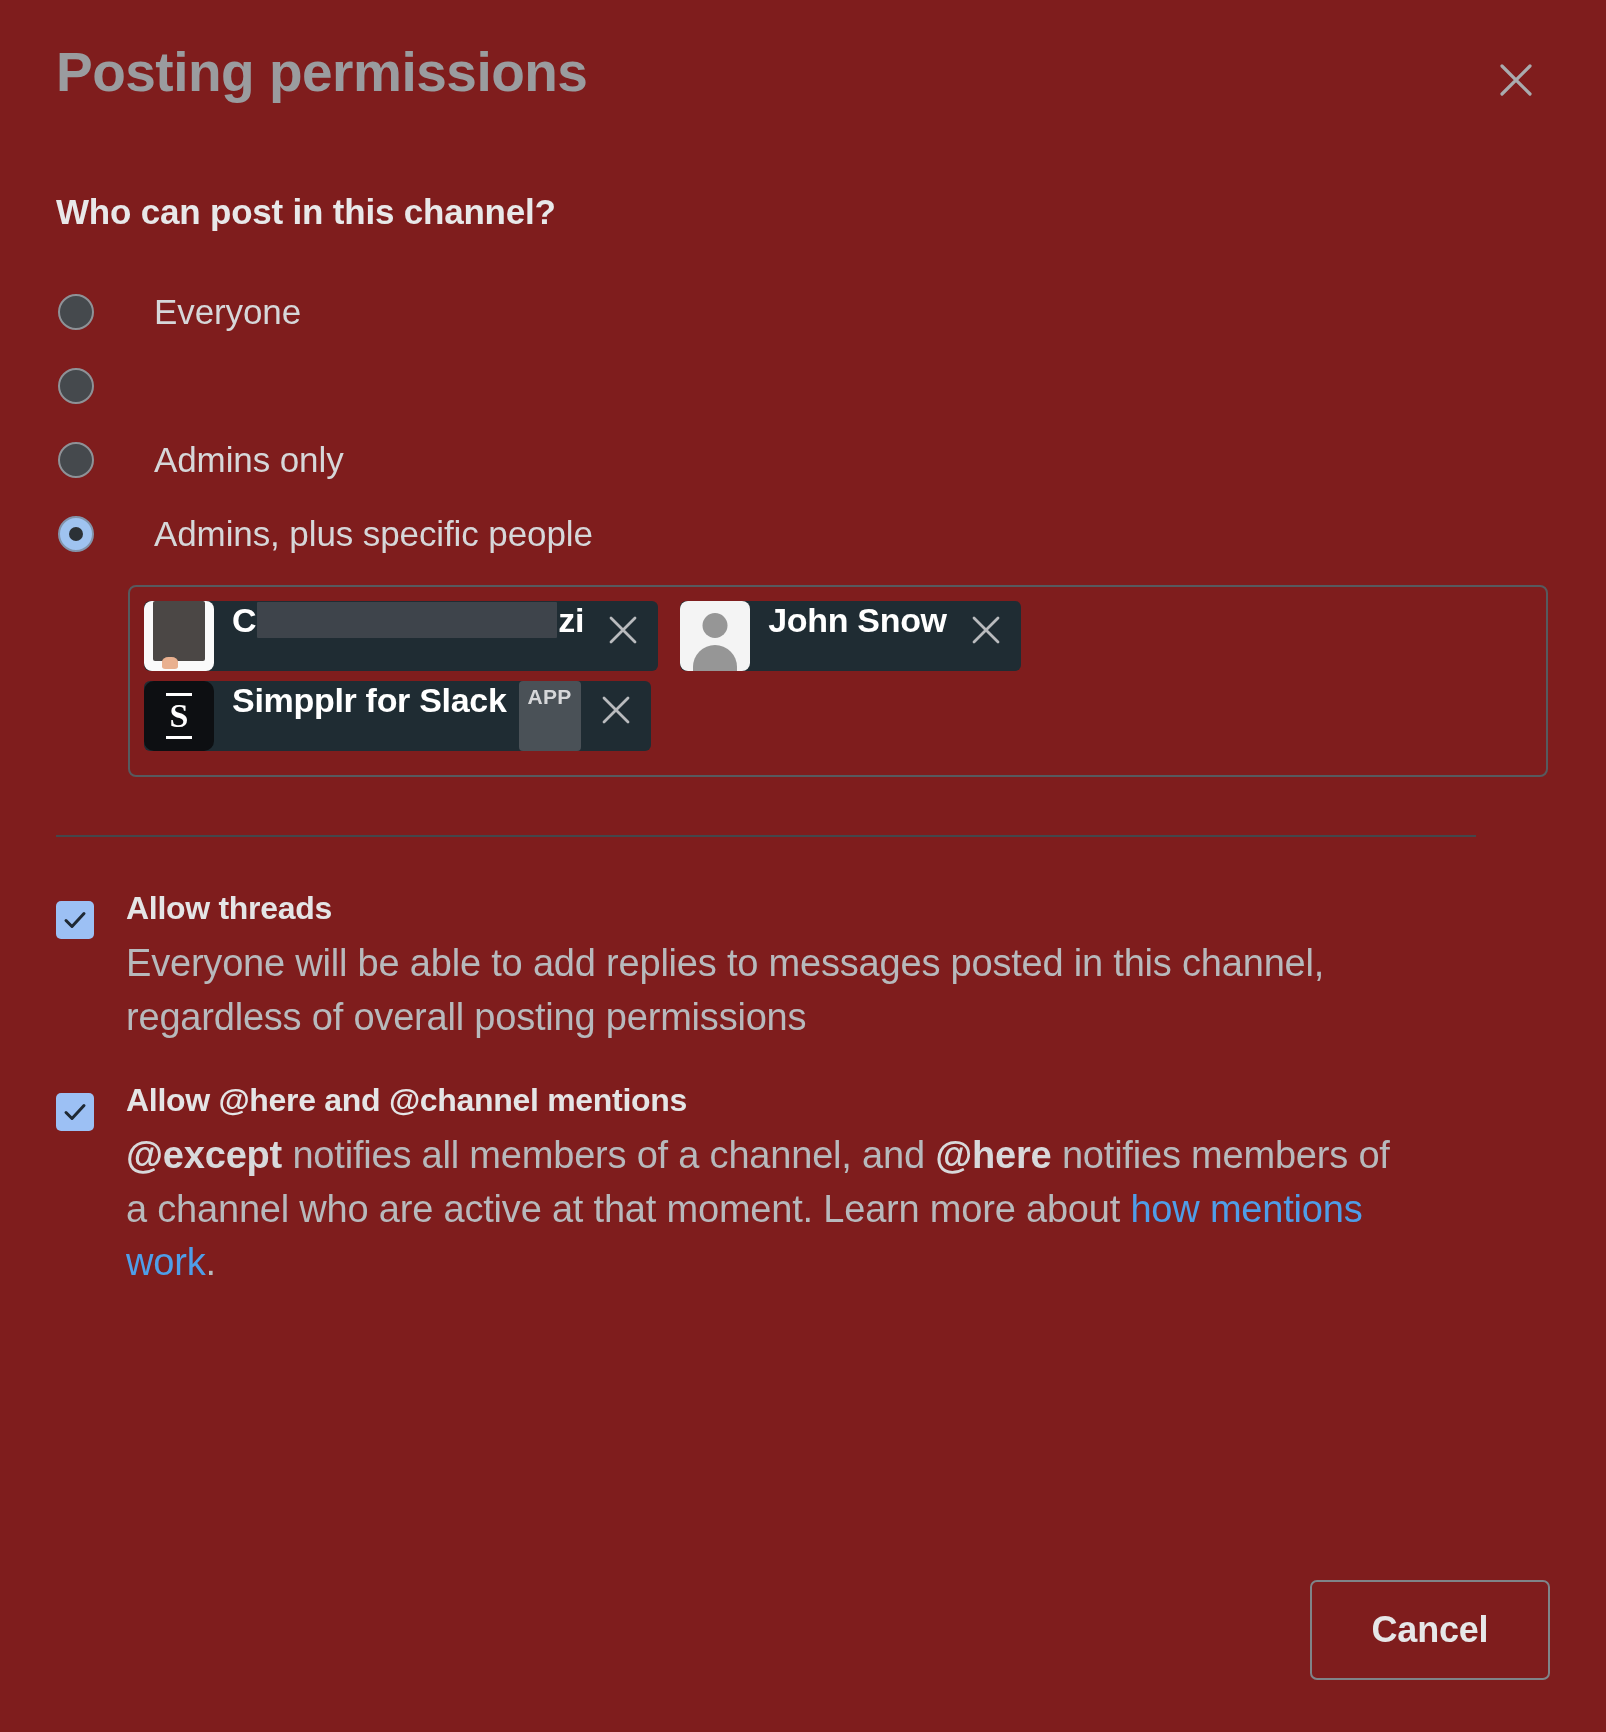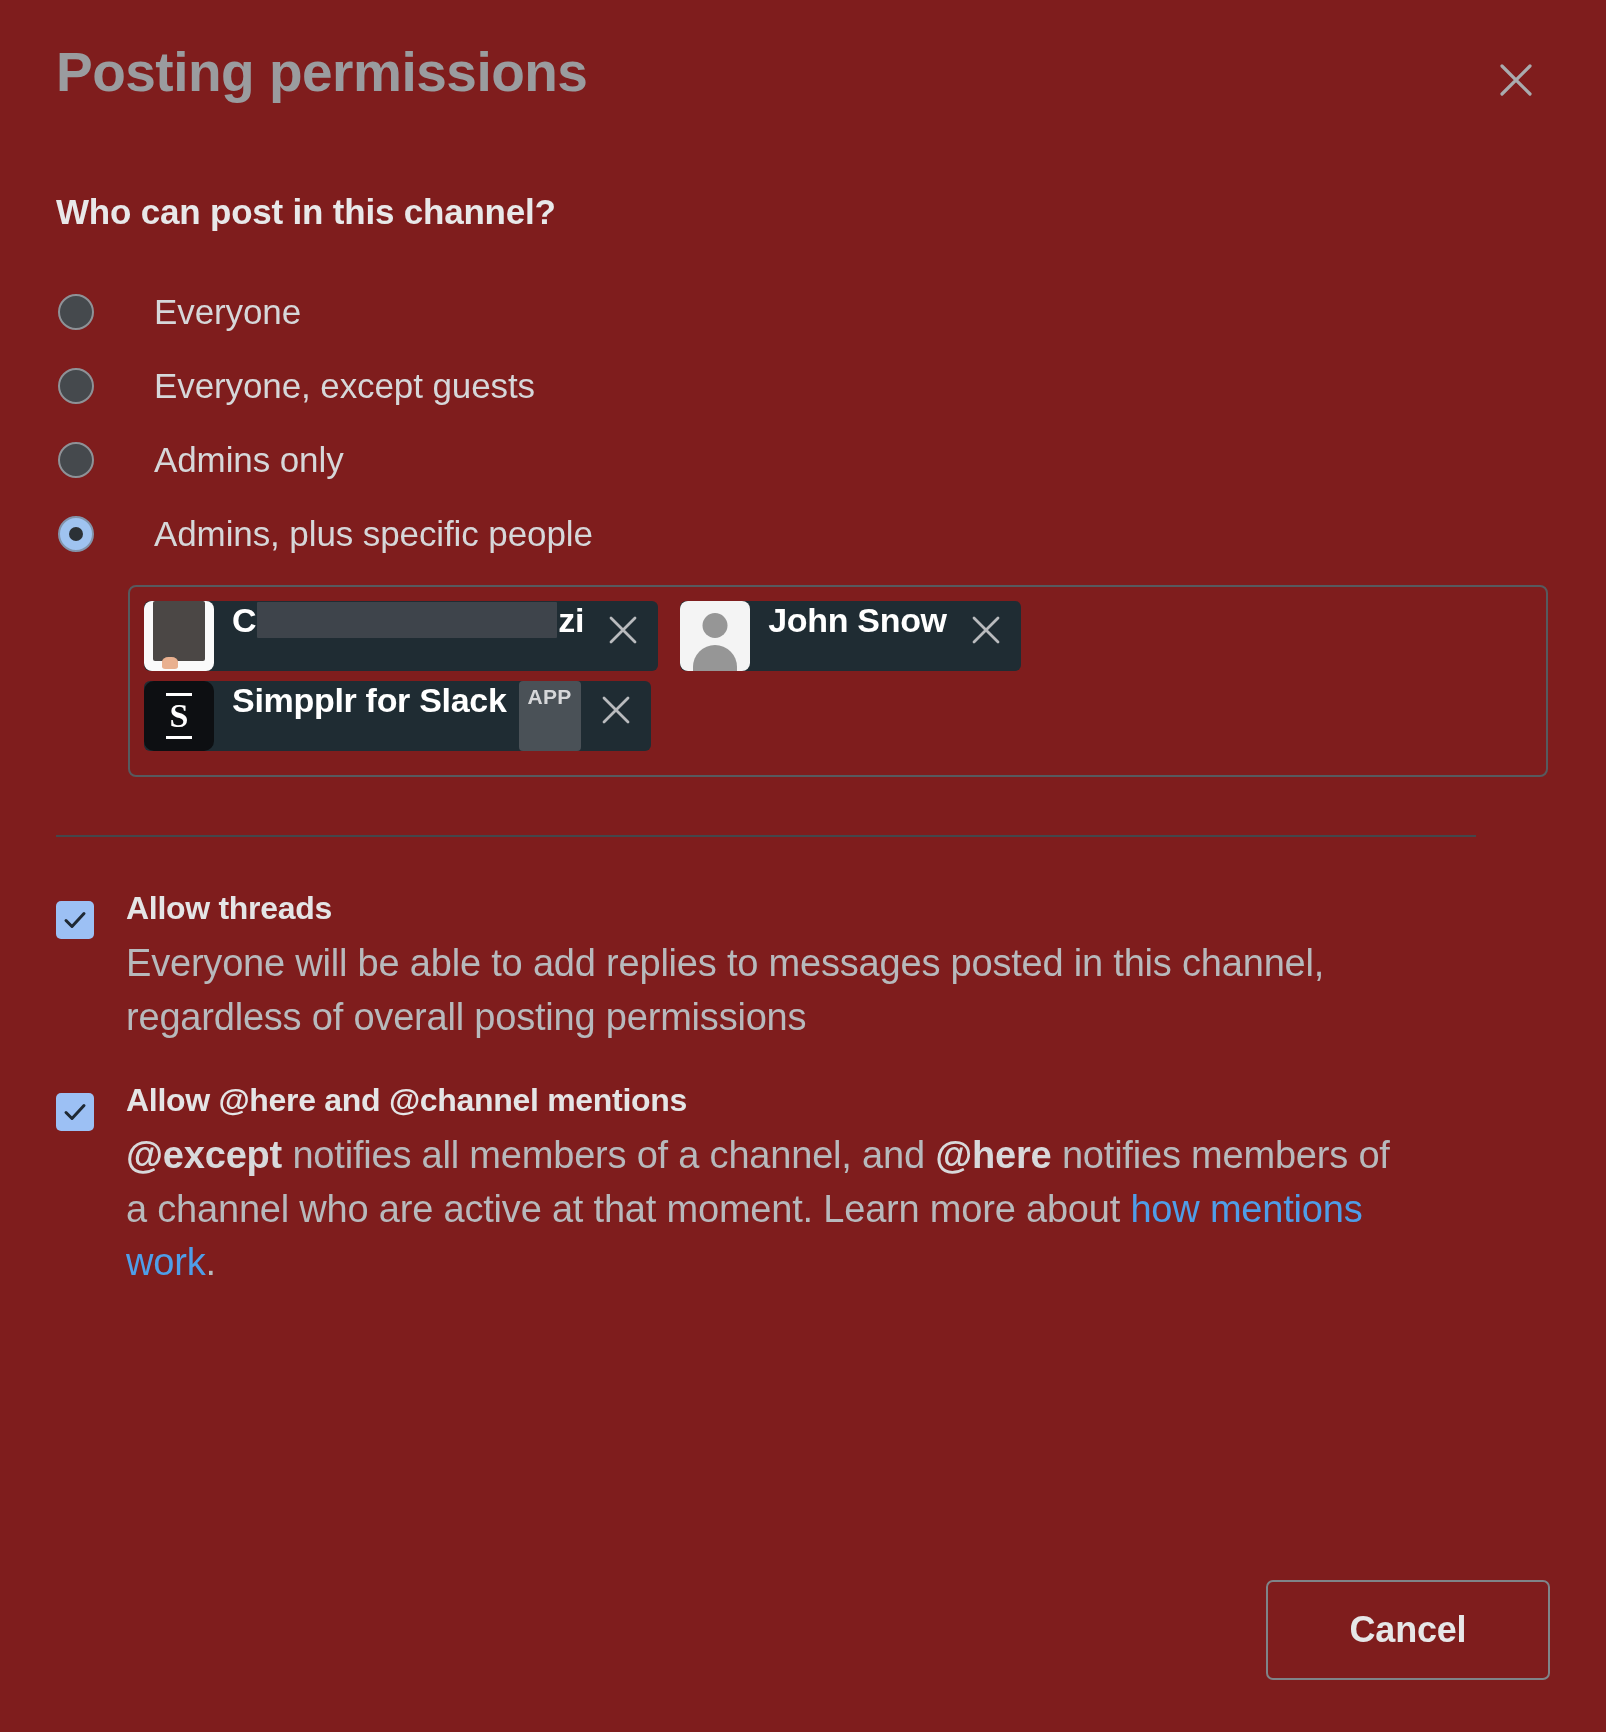--- a/index.html
+++ b/index.html
@@ -293,21 +293,21 @@
     font-size: 36px;
     font-weight: bold;
     letter-spacing: -0.2px;
     display: flex;
     align-items: center;
     justify-content: center;
     cursor: pointer;
     font-family: "Liberation Sans", sans-serif;
   }
   .btn-cancel {
-    width: 284px;
+    width: 240px;
     background: transparent;
     border: 2px solid #7f8488;
     color: #e6e7e8;
     text-align: center;
   }
   .btn-save {
     width: 360px;
     background: #4a4f54;
     border: none;
     color: #8e9296;
@@ -331,21 +331,20 @@
 
   <div class="radio-group">
 
     <div class="radio-row">
       <span class="radio"></span>
       <span class="radio-label">Everyone</span>
     </div>
 
     <div class="radio-row">
       <span class="radio"></span>
-      <span class="radio-label">Everyone, except guests</span>
     </div>
 
     <div class="radio-row">
       <span class="radio"></span>
       <span class="radio-label">Admins only</span>
     </div>
 
     <div class="radio-row">
       <span class="radio checked"></span>
       <span class="radio-label">Admins, plus specific people</span>

